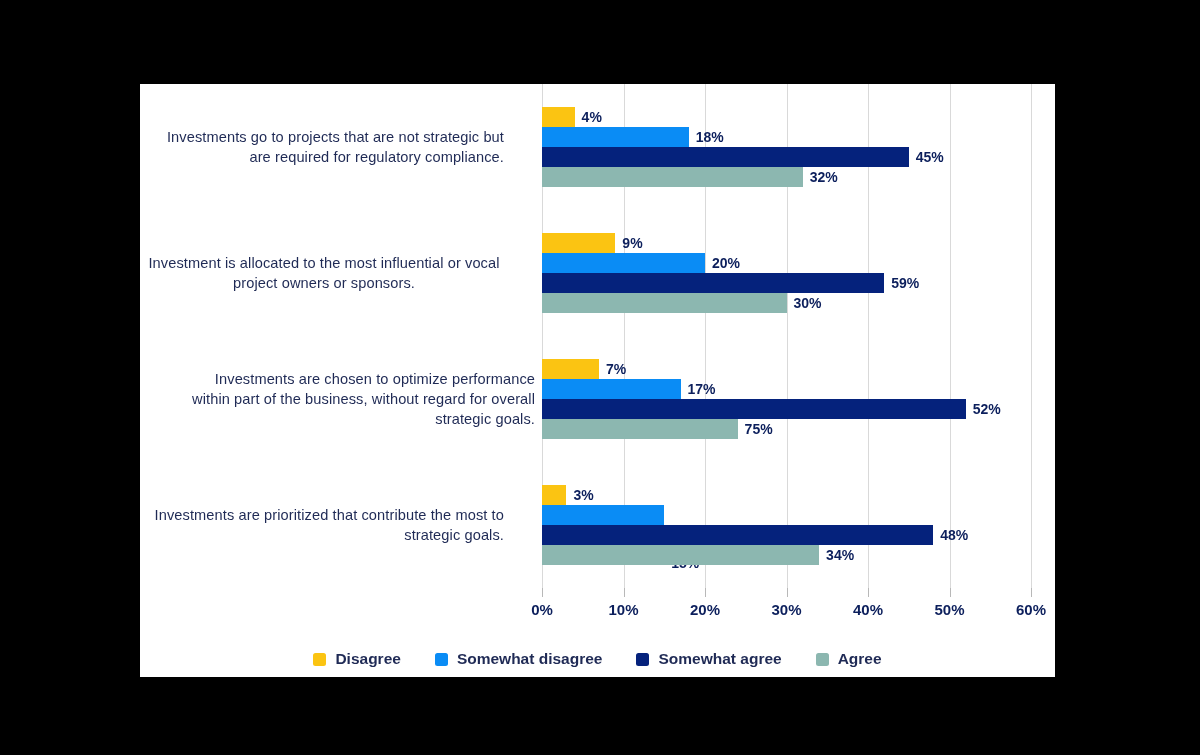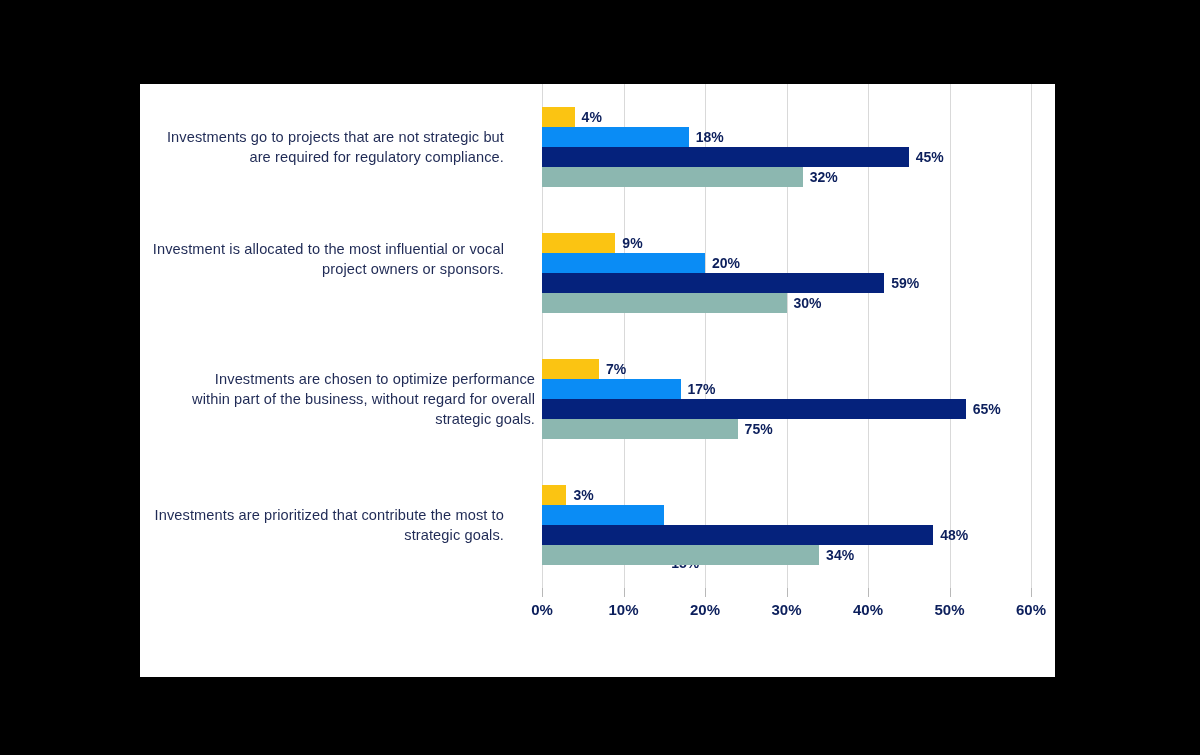--- a/index.html
+++ b/index.html
@@ -184,21 +184,21 @@
                 <div class="bar" title="Somewhat agree: 45%" style="width: 366.75px; background: rgb(5, 34, 124);"></div>
                 <div class="bar-value" style="left: 366.75px;">45%</div>
               </div>
               <div class="bar-row">
                 <div class="bar" title="Agree: 32%" style="width: 260.8px; background: rgb(140, 183, 176);"></div>
                 <div class="bar-value" style="left: 260.8px;">32%</div>
               </div>
             </div>
           </div>
           <div class="group" style="top: 126px;">
-            <div class="cat-label" style="top: 29px;">Investment is allocated to the most influential or vocal project owners or sponsors.</div>
+            <div class="cat-label" style="top: 43px; text-align: center;">Investment is allocated to the most influential or vocal project owners or sponsors.</div>
             <div class="bars">
               <div class="bar-row">
                 <div class="bar" title="Disagree: 9%" style="width: 73.35px; background: rgb(251, 196, 18);"></div>
                 <div class="bar-value" style="left: 73.35px;">9%</div>
               </div>
               <div class="bar-row">
                 <div class="bar" title="Somewhat disagree: 20%" style="width: 163px; background: rgb(10, 140, 245);"></div>
                 <div class="bar-value" style="left: 163px;">20%</div>
               </div>
               <div class="bar-row">
@@ -217,21 +217,21 @@
               <div class="bar-row">
                 <div class="bar" title="Disagree: 7%" style="width: 57.05px; background: rgb(251, 196, 18);"></div>
                 <div class="bar-value" style="left: 57.05px;">7%</div>
               </div>
               <div class="bar-row">
                 <div class="bar" title="Somewhat disagree: 17%" style="width: 138.55px; background: rgb(10, 140, 245);"></div>
                 <div class="bar-value" style="left: 138.55px;">17%</div>
               </div>
               <div class="bar-row">
                 <div class="bar" title="Somewhat agree: 52%" style="width: 423.8px; background: rgb(5, 34, 124);"></div>
-                <div class="bar-value" style="left: 423.8px;">65%</div>
+                <div class="bar-value" style="left: 423.8px;">52%</div>
               </div>
               <div class="bar-row">
                 <div class="bar" title="Agree: 24%" style="width: 195.6px; background: rgb(140, 183, 176);"></div>
                 <div class="bar-value" style="left: 195.6px;">75%</div>
               </div>
             </div>
           </div>
           <div class="group" style="top: 378px;">
             <div class="cat-label" style="top: 43px;">Investments are prioritized that contribute the most to strategic goals.</div>
             <div class="bars">
@@ -266,15 +266,33 @@
         <div class="tick-mark" style="left: 646.5px;"></div>
         <div class="tick-label" style="left: 646.5px;">30%</div>
         <div class="tick-mark" style="left: 728px;"></div>
         <div class="tick-label" style="left: 728px;">40%</div>
         <div class="tick-mark" style="left: 809.5px;"></div>
         <div class="tick-label" style="left: 809.5px;">50%</div>
         <div class="tick-mark" style="left: 891px;"></div>
         <div class="tick-label" style="left: 891px;">60%</div>
       </div>
 
+    <div id="legend">
+        <div class="legend-item">
+          <span class="legend-swatch" style="background: rgb(251, 196, 18);"></span>
+          <span class="legend-label">Disagree</span>
+        </div>
+        <div class="legend-item">
+          <span class="legend-swatch" style="background: rgb(10, 140, 245);"></span>
+          <span class="legend-label">Somewhat disagree</span>
+        </div>
+        <div class="legend-item">
+          <span class="legend-swatch" style="background: rgb(5, 34, 124);"></span>
+          <span class="legend-label">Somewhat agree</span>
+        </div>
+        <div class="legend-item">
+          <span class="legend-swatch" style="background: rgb(140, 183, 176);"></span>
+          <span class="legend-label">Agree</span>
+        </div>
+      </div>
 
   </div>
 </div>
 
 </body></html>

